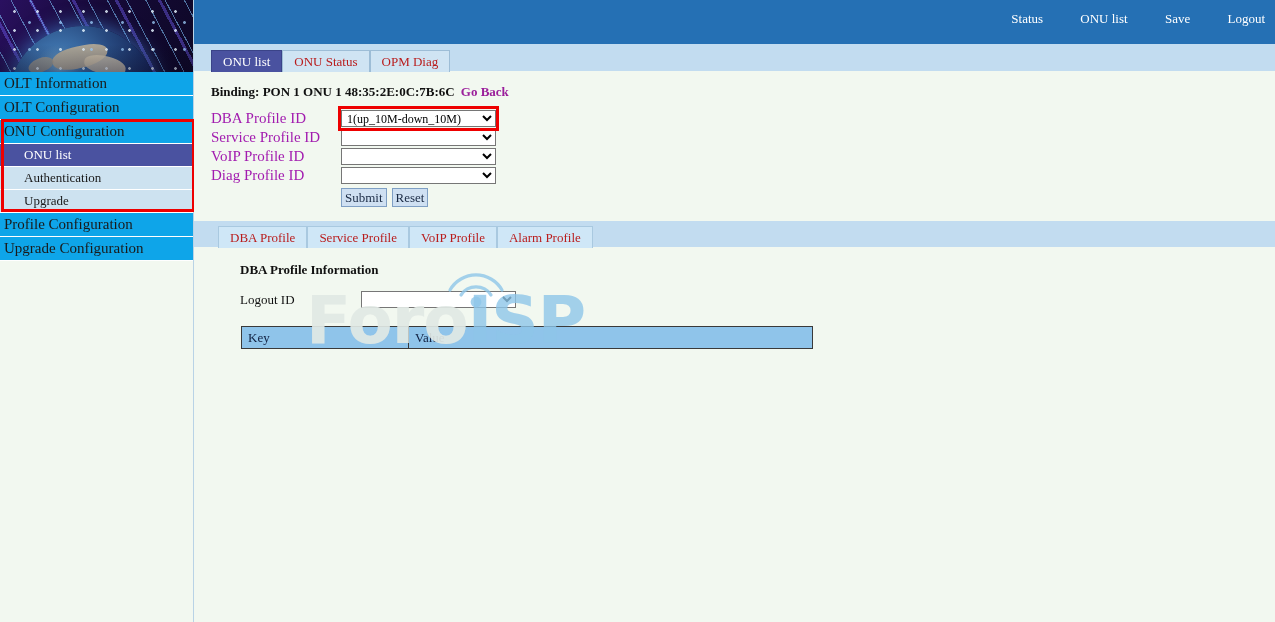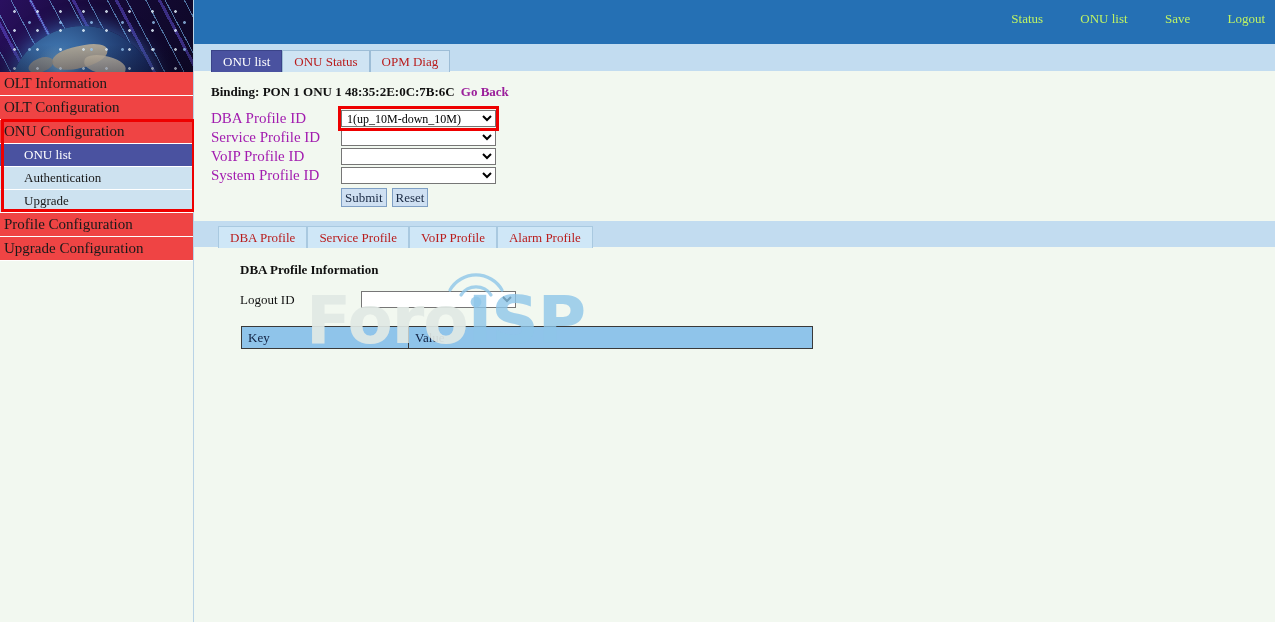--- a/index.html
+++ b/index.html
@@ -83,21 +83,21 @@
     opacity: .85;
   }
   #banner .shade {
     position: absolute; inset: 0;
     background: linear-gradient(180deg, rgba(0,0,0,0) 62%, rgba(10,6,30,.35) 100%);
   }
 
   .nav-list { list-style: none; margin: 0; padding: 0; }
   .nav-top {
     display: block;
-    background: #ef4444;
+    background: #0ea5e9;
     color: #1a1a1a;
     font-size: 15px;
     line-height: 23px;
     height: 23px;
     padding-left: 4px;
     border-bottom: 1px solid #ffffff;
     cursor: default;
     white-space: nowrap;
   }
   .nav-sub {
@@ -135,21 +135,21 @@
     background: #2570b4;
     position: relative;
   }
   #topnav {
     position: absolute;
     right: 10px; top: 11px;
     font-size: 13px;
     color: #ffffff;
   }
   #topnav a {
-    color: #bef264;
+    color: #ffffff;
     text-decoration: none;
     margin-left: 34px;
     cursor: pointer;
   }
 
   .tabstrip {
     background: #c2dcf0;
     height: 27px;
     padding-left: 17px;
     box-sizing: border-box;
@@ -379,21 +379,21 @@
       </tr>
       <tr>
         <td class="flabel">VoIP Profile ID</td>
         <td>
           <select class="fsel">
             <option></option>
           </select>
         </td>
       </tr>
       <tr>
-        <td class="flabel">System Profile ID</td>
+        <td class="flabel">Diag Profile ID</td>
         <td>
           <select class="fsel">
             <option></option>
           </select>
         </td>
       </tr>
       <tr>
         <td></td>
         <td class="btnrow">
           <button class="minibtn">Submit</button><button class="minibtn">Reset</button>

